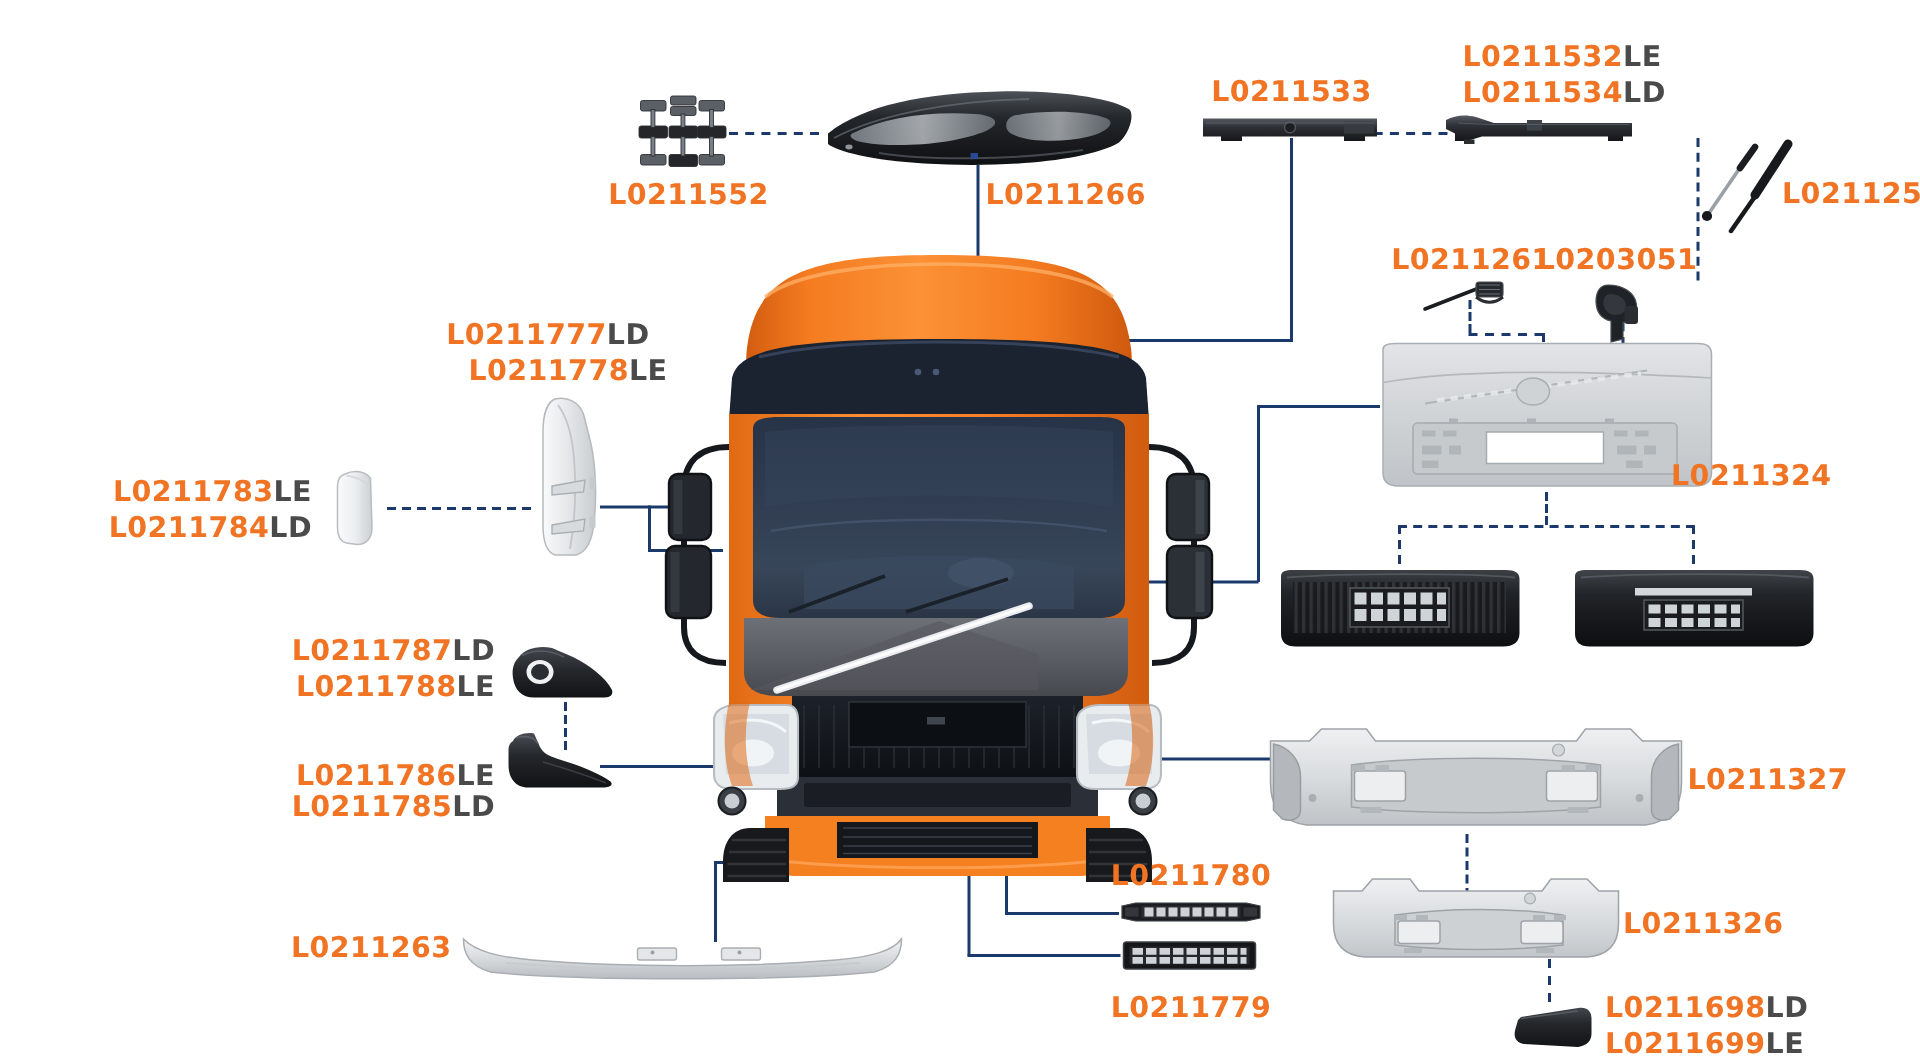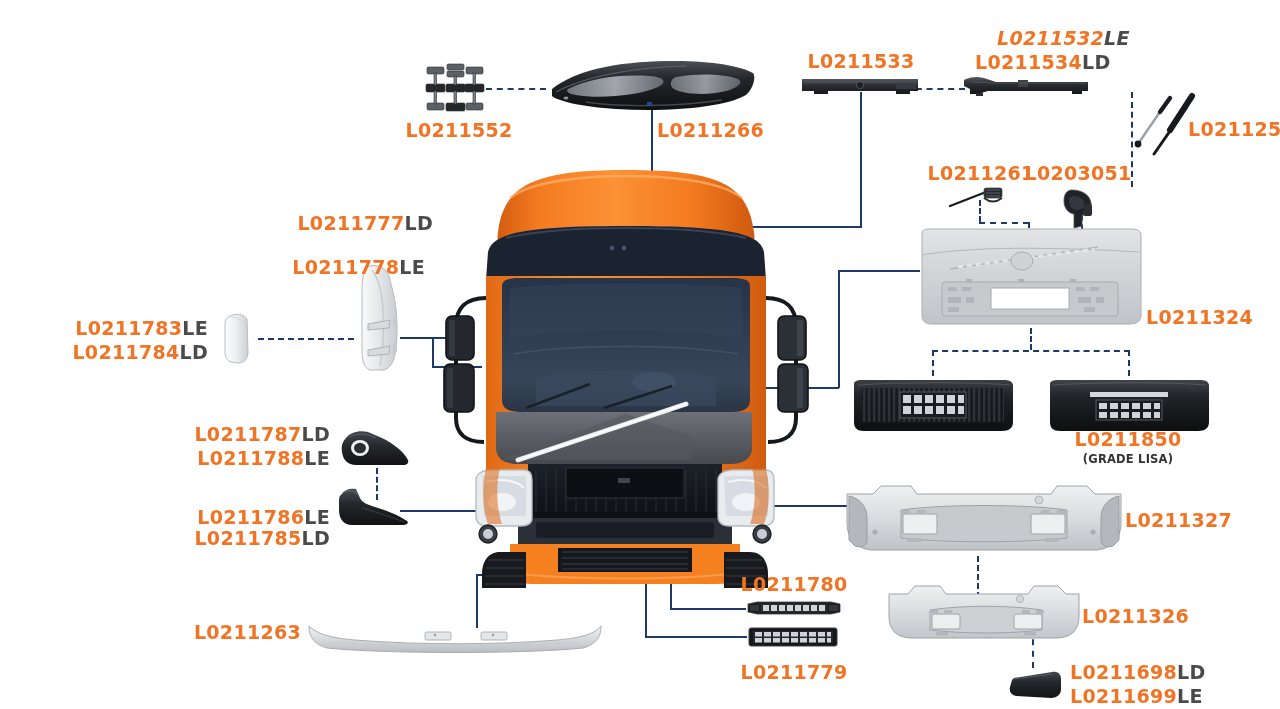--- a/index.html
+++ b/index.html
@@ -673,47 +673,47 @@
   </div>
 
   <div class="lbl" style="left:657px;top:118px;">
     <span>L0211266</span>
   </div>
 
   <div class="lbl ctr" style="left:861px;top:49px;">
     <span>L0211533</span>
   </div>
 
-  <div class="lbl" style="left:997px;top:26px;font-style:italic;">
+  <div class="lbl" style="left:975px;top:26px;">
     <span>L0211532</span><span class="sfx">LE</span>
   </div>
   <div class="lbl" style="left:975px;top:50px;">
     <span>L0211534</span><span class="sfx">LD</span>
   </div>
 
   <div class="lbl" style="left:1188px;top:117px;">
     <span>L0211256</span>
   </div>
 
   <div class="lbl ctr" style="left:981px;top:161px;">
     <span>L0211261</span>
   </div>
 
   <div class="lbl ctr" style="left:1078px;top:161px;">
     <span>L0203051</span>
   </div>
 
-  <div class="lbl" style="left:1114px;top:305px;margin-left:32px;">
+  <div class="lbl" style="left:1114px;top:305px;">
     <span>L0211324</span>
   </div>
 
   <div class="lbl rt" style="left:433px;top:211px;">
     <span>L0211777</span><span class="sfx">LD</span>
   </div>
-  <div class="lbl rt" style="left:425px;top:235px;margin-top:20px;">
+  <div class="lbl rt" style="left:445px;top:235px;">
     <span>L0211778</span><span class="sfx">LE</span>
   </div>
 
   <div class="lbl rt" style="left:208px;top:316px;">
     <span>L0211783</span><span class="sfx">LE</span>
   </div>
   <div class="lbl rt" style="left:208px;top:340px;">
     <span>L0211784</span><span class="sfx">LD</span>
   </div>
 
@@ -725,24 +725,20 @@
   </div>
 
   <div class="lbl rt" style="left:330px;top:481px;margin-top:45px;">
     <span>L0211785</span><span class="sfx">LD</span>
   </div>
   <div class="lbl rt" style="left:330px;top:505px;">
     <span>L0211786</span><span class="sfx">LE</span>
   </div>
 
 
-  <div class="lbl ctr" style="left:1128px;top:427px;">
-    <span>L0211850</span>
-    <span class="sub">(GRADE LISA)</span>
-  </div>
 
   <div class="lbl" style="left:1125px;top:508px;">
     <span>L0211327</span>
   </div>
 
   <div class="lbl" style="left:1082px;top:604px;text-align:right;">
     <span>L0211326</span>
   </div>
 
   <div class="lbl" style="left:1070px;top:660px;">

